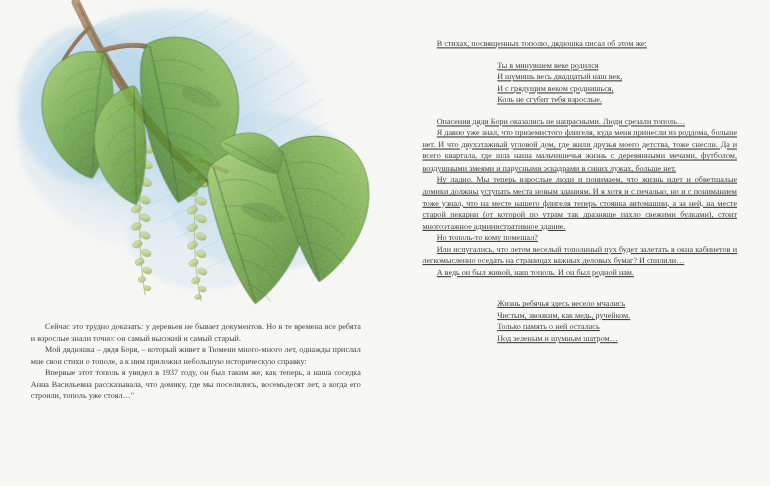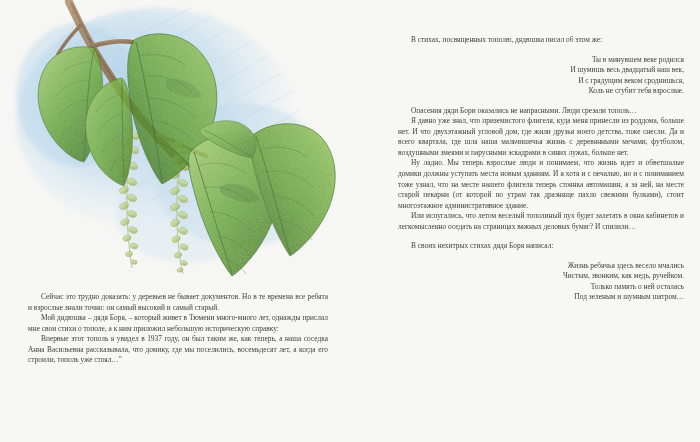--- a/index.html
+++ b/index.html
@@ -35,38 +35,38 @@
     text-align: justify;
     text-justify: inter-word;
     color: #41413f;
   }
   #col-left {
     left: 28px;
     top: 292px;
     width: 300px;
   }
   #col-right {
-    left: 398px;
+    left: 384px;
     top: 35px;
     width: 286px;
+    text-decoration: underline;
   }
   .para {
     margin: 0;
     text-indent: 13px;
   }
   .poem {
     margin: 9px 0 9px 0;
     padding-left: 68px;
     text-align: left;
     text-indent: 0;
   }
   .poem .pline {
     display: block;
     white-space: nowrap;
-    text-align: right;
   }
   .gap-md { height: 9px; }
 </style>
 </head>
 <body>
 
 <div id="page">
 
   <div id="illustration">
     <svg viewBox="0 0 336 290" xmlns="http://www.w3.org/2000/svg">
@@ -325,25 +325,26 @@
     <div class="poem">
       <span class="pline">Ты в минувшем веке родился</span>
       <span class="pline">И шумишь весь двадцатый наш век,</span>
       <span class="pline">И с грядущим веком сроднишься,</span>
       <span class="pline">Коль не сгубит тебя взрослые.</span>
     </div>
 
     <p class="para">Опасения дяди Бори оказались не напрасными. Люди срезали тополь…</p>
     <p class="para">Я давно уже знал, что приземистого флигеля, куда меня принесли из роддома, больше нет. И что двухэтажный угловой дом, где жили друзья моего детства, тоже снесли. Да и всего квартала, где шла наша мальчишечья жизнь с деревянными мечами, футболом, воздушными змеями и парусными эскадрами в синих лужах, больше нет.</p>
     <p class="para">Ну ладно. Мы теперь взрослые люди и понимаем, что жизнь идет и обветшалые домики должны уступать места новым зданиям. И я хотя и с печалью, но и с пониманием тоже узнал, что на месте нашего флигеля теперь стоянка автомашин, а за ней, на месте старой пекарни (от которой по утрам так дразняще пахло свежими булками), стоит многоэтажное административное здание.</p>
+    <p class="para">Но тополь-то кому помешал?</p>
     <p class="para">Или испугались, что летом веселый тополиный пух будет залетать в окна кабинетов и легкомысленно оседать на страницах важных деловых бумаг? И спилили…</p>
+    <p class="para">А ведь он был живой, наш тополь. И он был родной нам.</p>
 
     <div class="gap-md"></div>
 
-    <p class="para">В своих нехитрых стихах дядя Боря написал:</p>
 
     <div class="poem">
       <span class="pline">Жизнь ребячья здесь весело мчались</span>
       <span class="pline">Чистым, звонким, как медь, ручейком.</span>
       <span class="pline">Только память о ней осталась</span>
       <span class="pline">Под зеленым и шумным шатром…</span>
     </div>
 
   </div>
 

